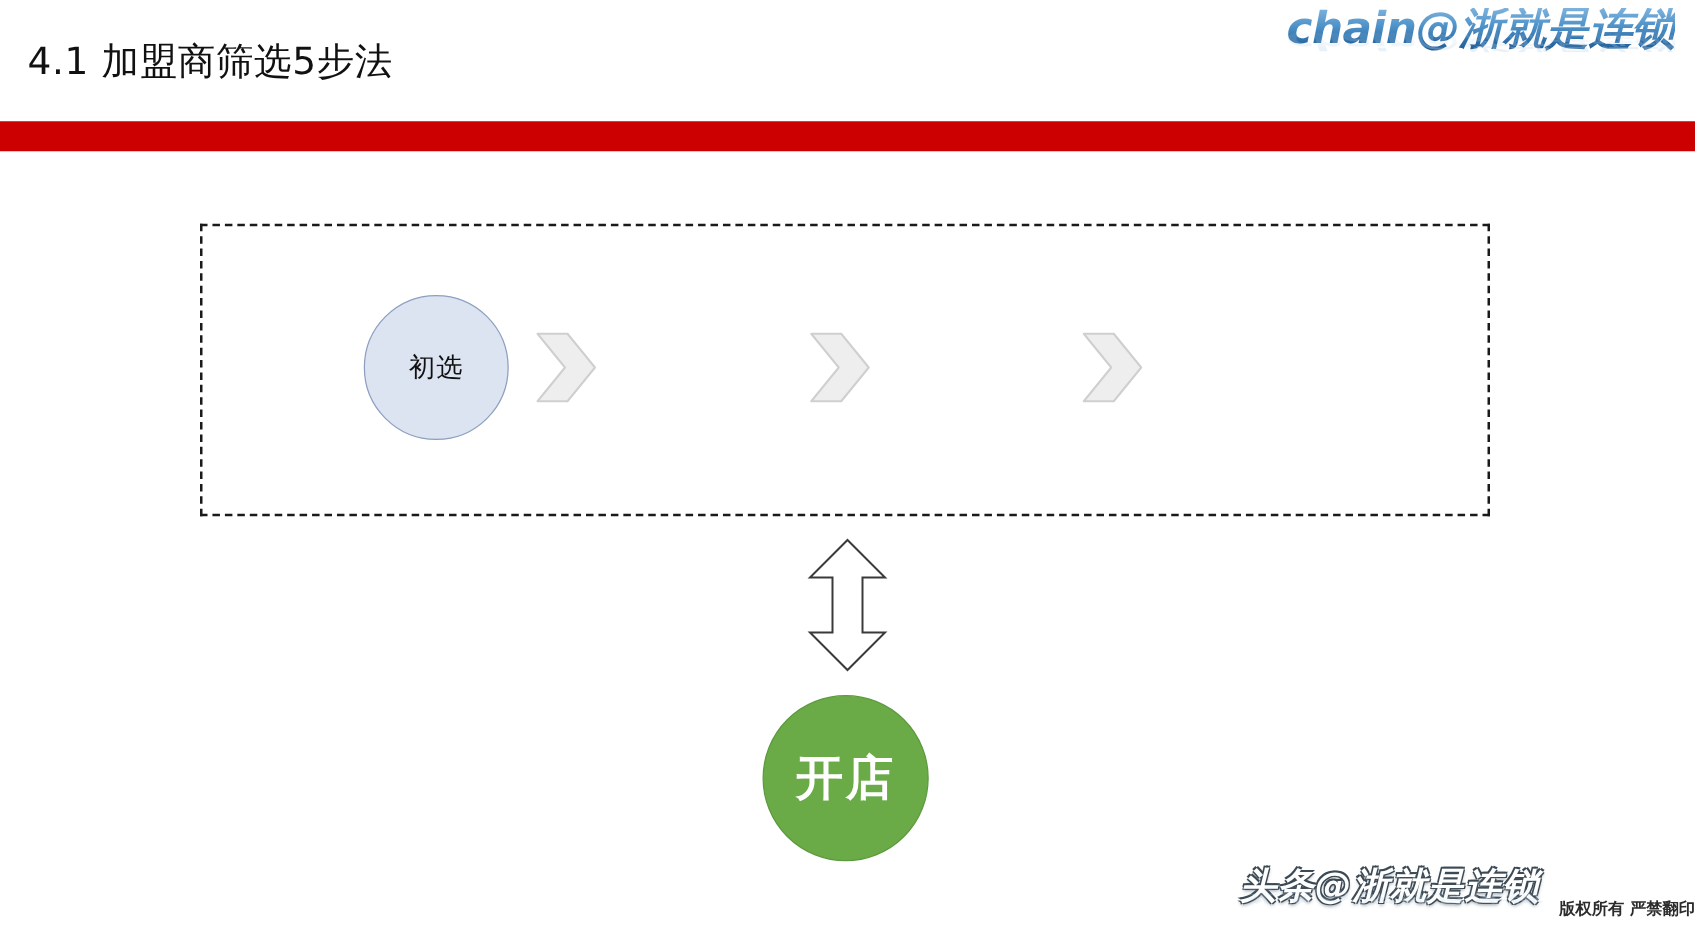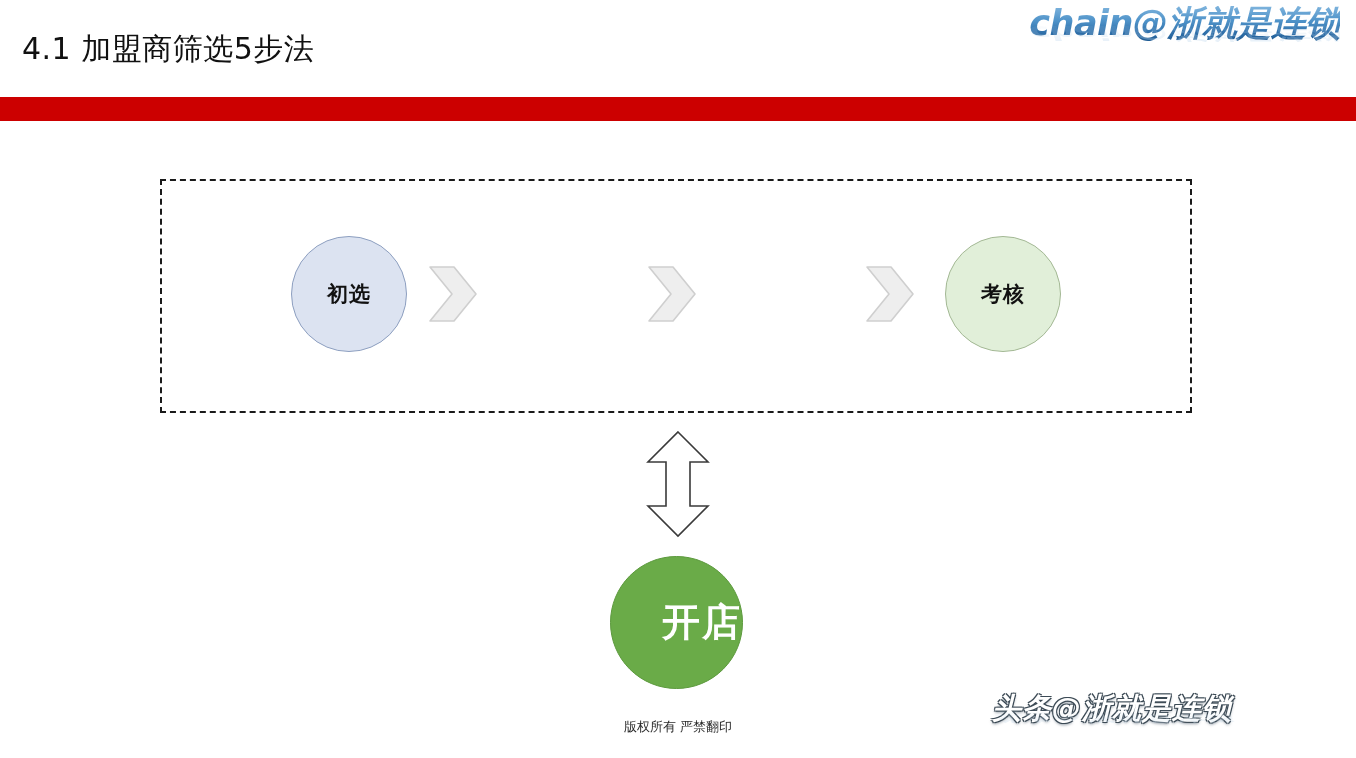--- a/index.html
+++ b/index.html
@@ -96,21 +96,21 @@
     position: absolute;
     top: 0;
     width: 116px;
     height: 116px;
     border-radius: 50%;
     box-sizing: border-box;
     display: flex;
     align-items: center;
     justify-content: center;
     font-size: 21px;
-    font-weight: bold;
+    font-weight: normal;
     color: #111111;
     letter-spacing: 1px;
   }
   .step-node.n0 { left: 0px;   background: #dce3f1; border: 1.4px solid #8d9fc0; }
   .step-node.n1 { left: 219px; background: #fbe3d1; border: 1.4px solid #c9a88e; }
   .step-node.n2 { left: 437px; background: #d9e5f3; border: 1.4px solid #8aa4c4; }
   .step-node.n3 { left: 654px; background: #e1efd9; border: 1.4px solid #a3b894; }
 
   .step-arrow {
     position: absolute;
@@ -136,36 +136,37 @@
     position: absolute;
     left: 610px;
     top: 556px;
     width: 131px;
     height: 131px;
     border-radius: 50%;
     background: #6aab48;
     border: 1.2px solid #5d9a3e;
     display: flex;
     align-items: center;
-    justify-content: flex-end;
+    justify-content: center;
     font-size: 38px;
     font-weight: bold;
     color: #ffffff;
     letter-spacing: 2px;
   }
 
   
   #copyright-note {
     position: absolute;
     left: 0;
     top: 718px;
     width: 1356px;
-    text-align: center;
+    text-align: right;
     font-size: 13px;
     color: #2b2b2b;
+    font-weight: bold;
   }
 
   #page-watermark {
     position: absolute;
     right: 14px;
     top: 694px;
     width: 350px;
     height: 60px;
     line-height: 1;
   }
@@ -224,23 +225,20 @@
 
   <svg class="step-arrow a1" viewBox="0 0 50 58">
     <polygon points="2,2 26,2 48,29 26,56 2,56 24,29" fill="#eeeeee" stroke="#cfcfcf" stroke-width="1.6" stroke-linejoin="round"></polygon>
   </svg>
 
 
   <svg class="step-arrow a2" viewBox="0 0 50 58">
     <polygon points="2,2 26,2 48,29 26,56 2,56 24,29" fill="#eeeeee" stroke="#cfcfcf" stroke-width="1.6" stroke-linejoin="round"></polygon>
   </svg>
 
-  <div class="step-node n3">
-    <span>考核</span>
-  </div>
 
 </div>
 
 <svg id="vertical-connector" viewBox="0 0 66 108">
   <polygon points="33,2 63,32 45,32 45,76 63,76 33,106 3,76 21,76 21,32 3,32" fill="#ffffff" stroke="#3a3a3a" stroke-width="1.6" stroke-linejoin="miter"></polygon>
 </svg>
 
 <div id="outcome-node">
   <span>开店</span>
 </div>

